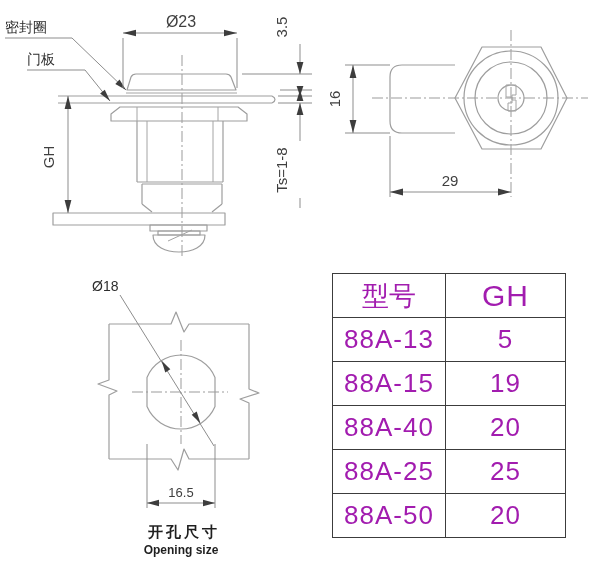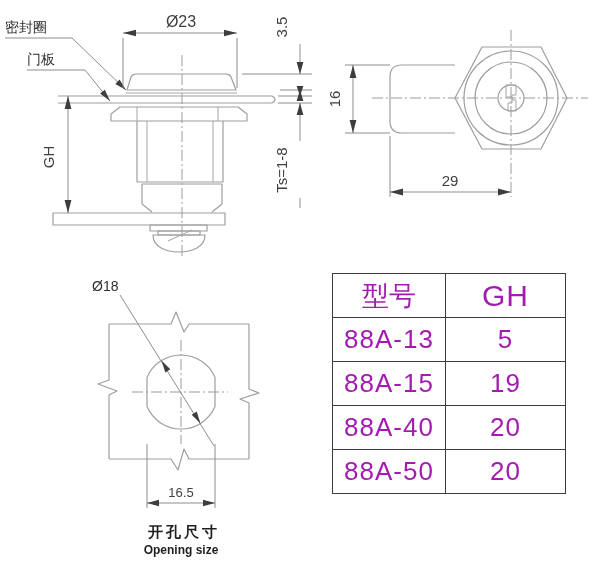--- a/index.html
+++ b/index.html
@@ -183,19 +183,23 @@
     </tr>
     <tr>
       <td>88A-15</td>
       <td>19</td>
     </tr>
     <tr>
       <td>88A-40</td>
       <td>20</td>
     </tr>
     <tr>
+      <td>88A-25</td>
+      <td>25</td>
+    </tr>
+    <tr>
       <td>88A-50</td>
       <td>20</td>
     </tr>
   </tbody>
     </table>
 
 </div>
 
 </body></html>

